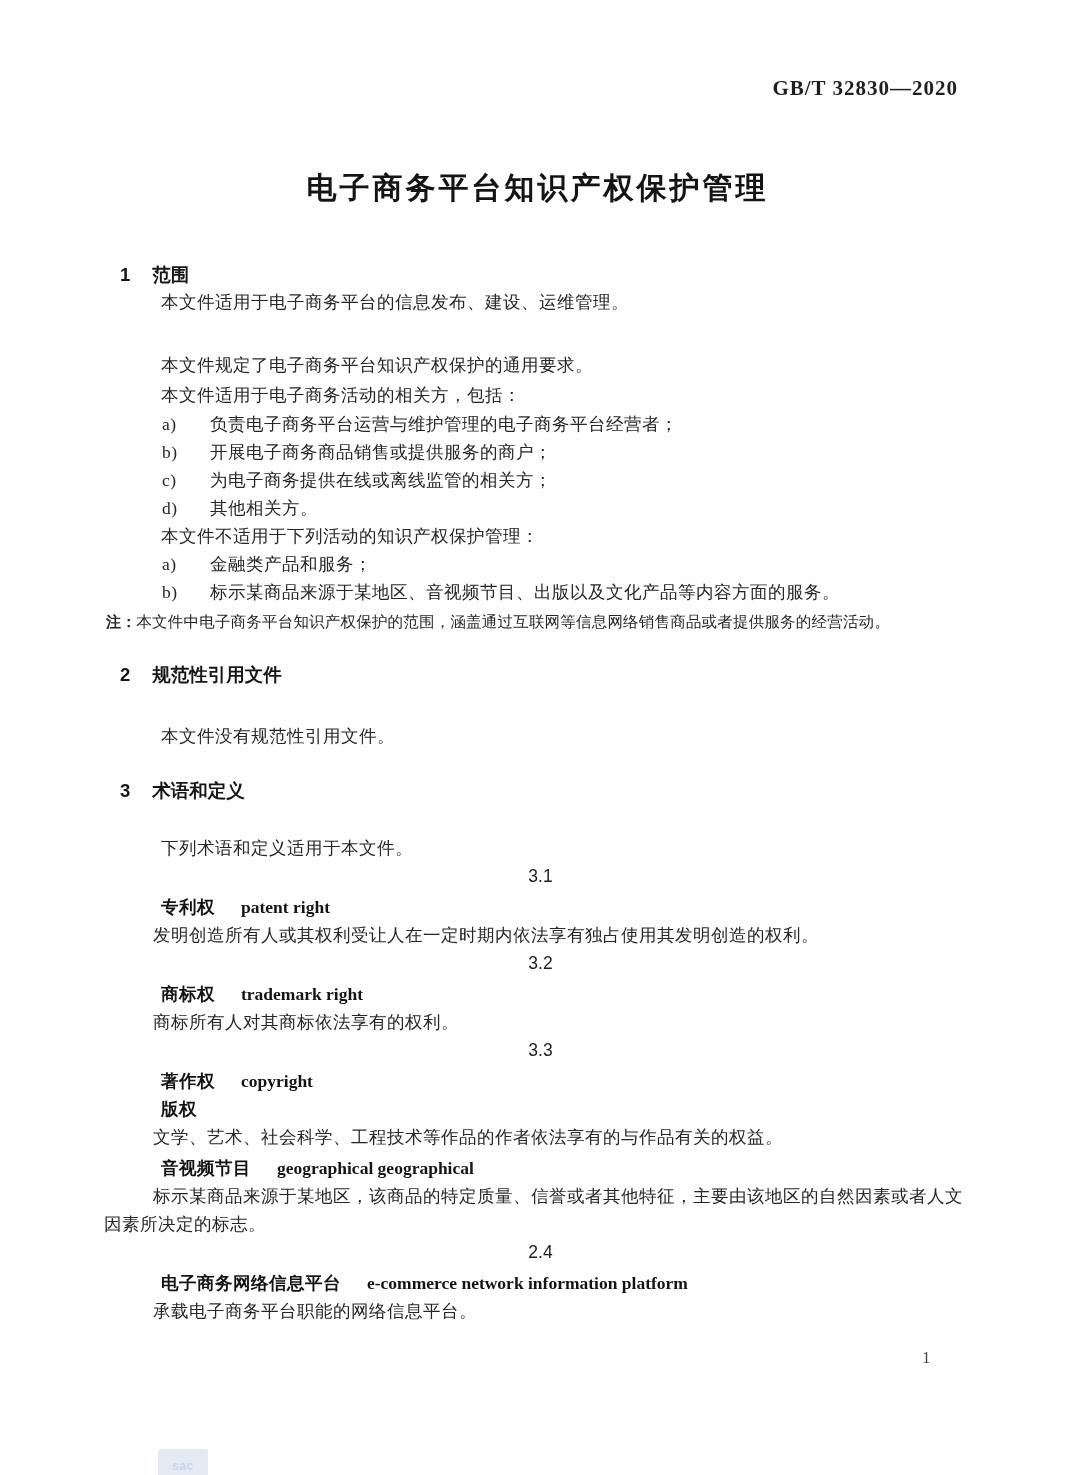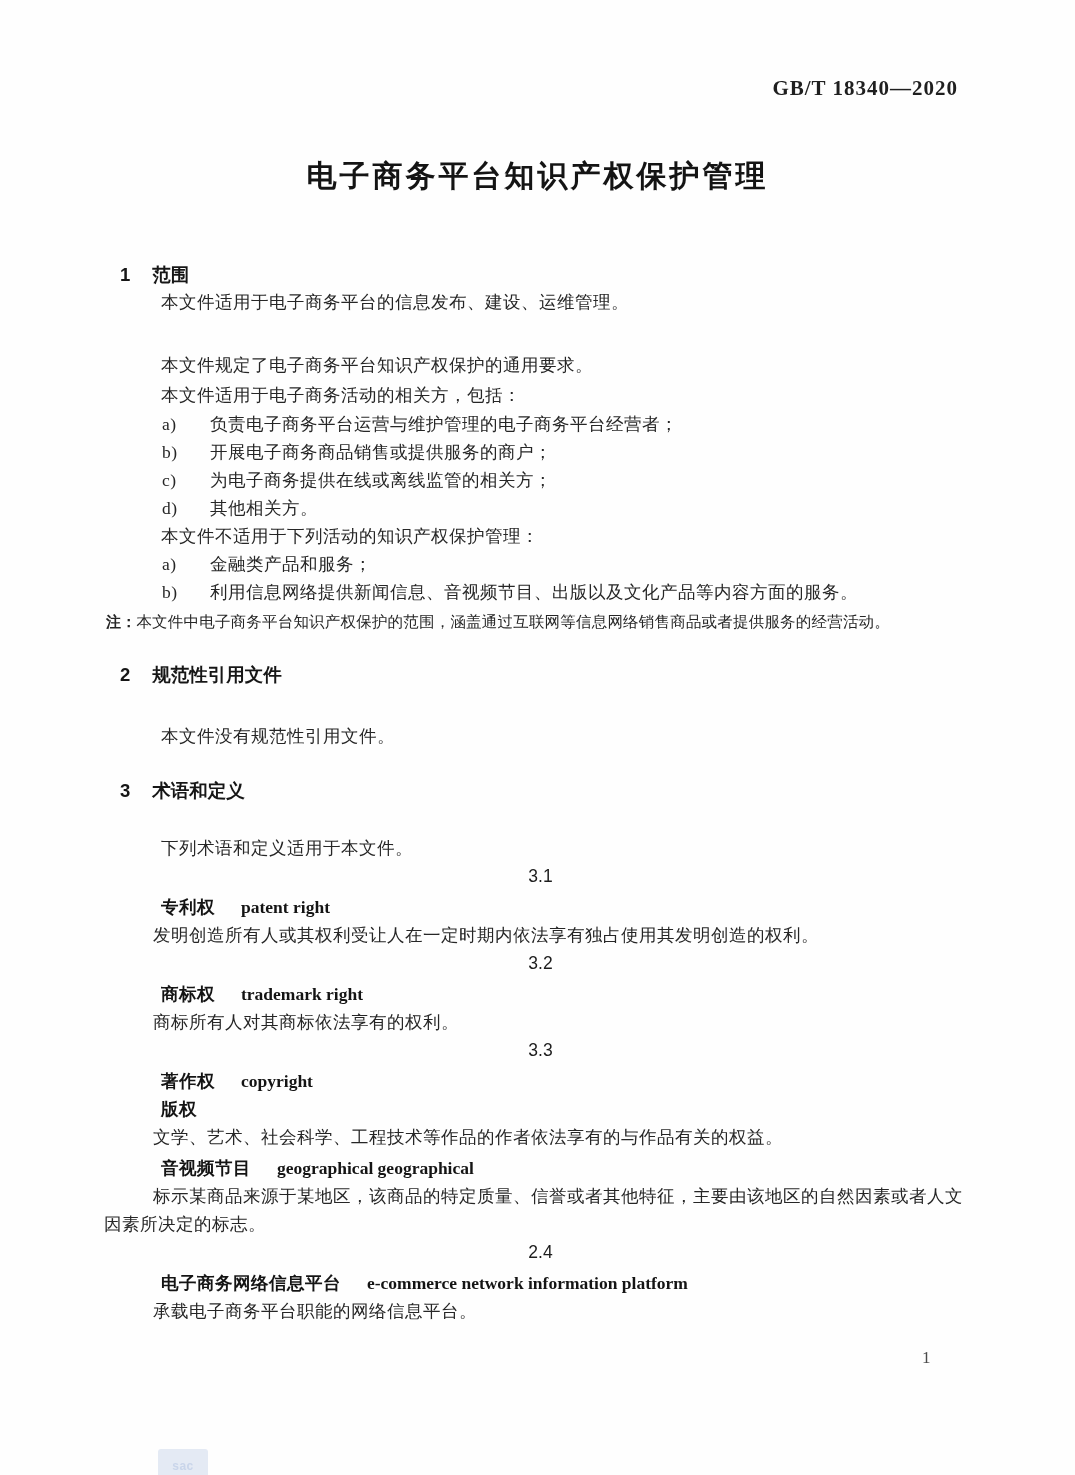--- a/index.html
+++ b/index.html
@@ -19,21 +19,21 @@
     top: 76px;
     right: 117px;
     font-family: "Liberation Serif", serif;
     font-weight: bold;
     font-size: 21px;
     letter-spacing: 1px;
     color: #1f1f1f;
   }
   .doc-title {
     position: absolute;
-    top: 156px;
+    top: 168px;
     left: 0;
     width: 100%;
     text-align: center;
     font-family: "Liberation Sans", sans-serif;
     font-weight: bold;
     font-size: 30px;
     letter-spacing: 3px;
     color: #141414;
   }
   .content {
@@ -162,21 +162,21 @@
     color: #c9d5ea;
     letter-spacing: 0.5px;
     filter: blur(0.4px);
   }
 </style>
 </head>
 <body>
 
 <div class="page">
 
-  <div class="doc-number">GB/T 18340—2020</div>
+  <div class="doc-number">GB/T 32830—2020</div>
 
   <div class="doc-title">电子商务平台知识产权保护管理</div>
 
   <div class="content">
 
     <div class="sec-heading h1">
       <span class="sec-num">1</span>
       <span>范围</span>
     </div>
 
@@ -205,21 +205,21 @@
 
     <p class="para lh28">本文件不适用于下列活动的知识产权保护管理：</p>
 
     <div class="list">
       <div class="list-row">
         <span class="list-label">a)</span>
         <span>金融类产品和服务；</span>
       </div>
       <div class="list-row">
         <span class="list-label">b)</span>
-        <span>利用信息网络提供新闻信息、音视频节目、出版以及文化产品等内容方面的服务。</span>
+        <span>标示某商品来源于某地区、音视频节目、出版以及文化产品等内容方面的服务。</span>
       </div>
     </div>
 
     <p class="note">
       <span class="note-label">注：</span><span>本文件中电子商务平台知识产权保护的范围，涵盖通过互联网等信息网络销售商品或者提供服务的经营活动。</span>
     </p>
 
     <div class="sec-heading h2">
       <span class="sec-num">2</span>
       <span>规范性引用文件</span>

